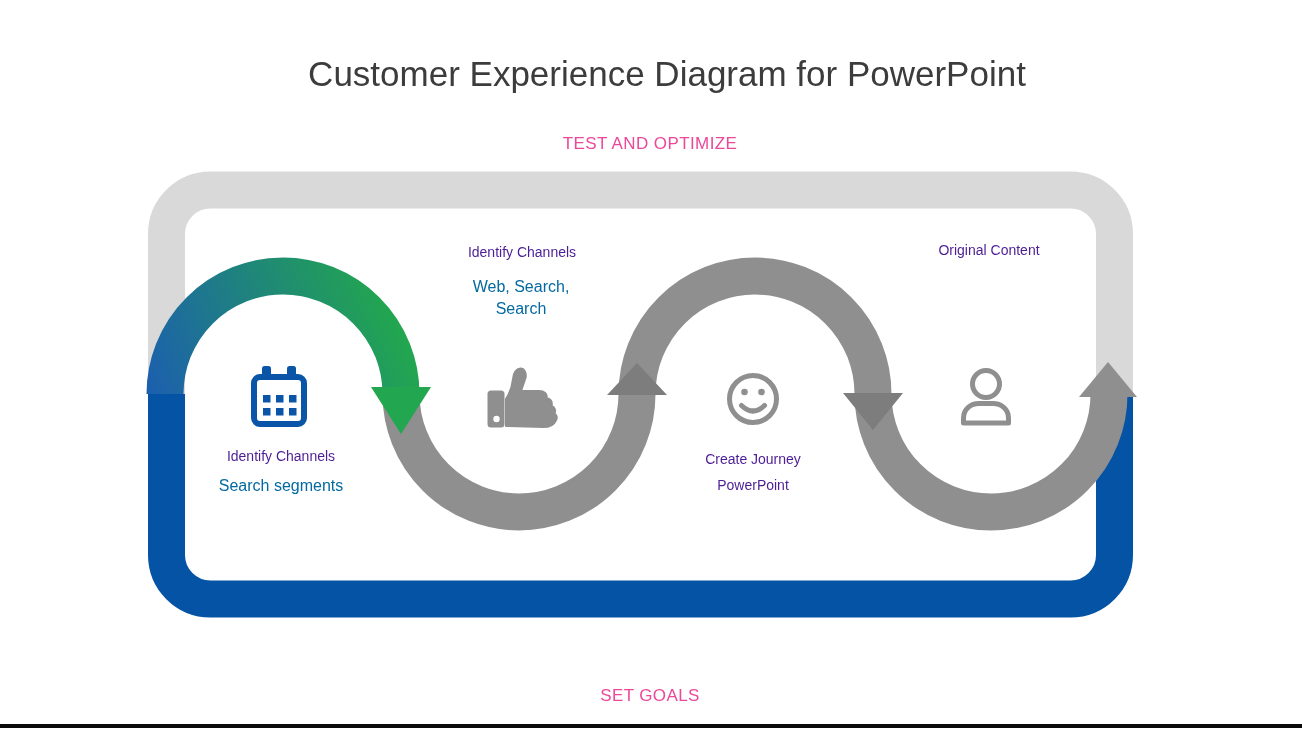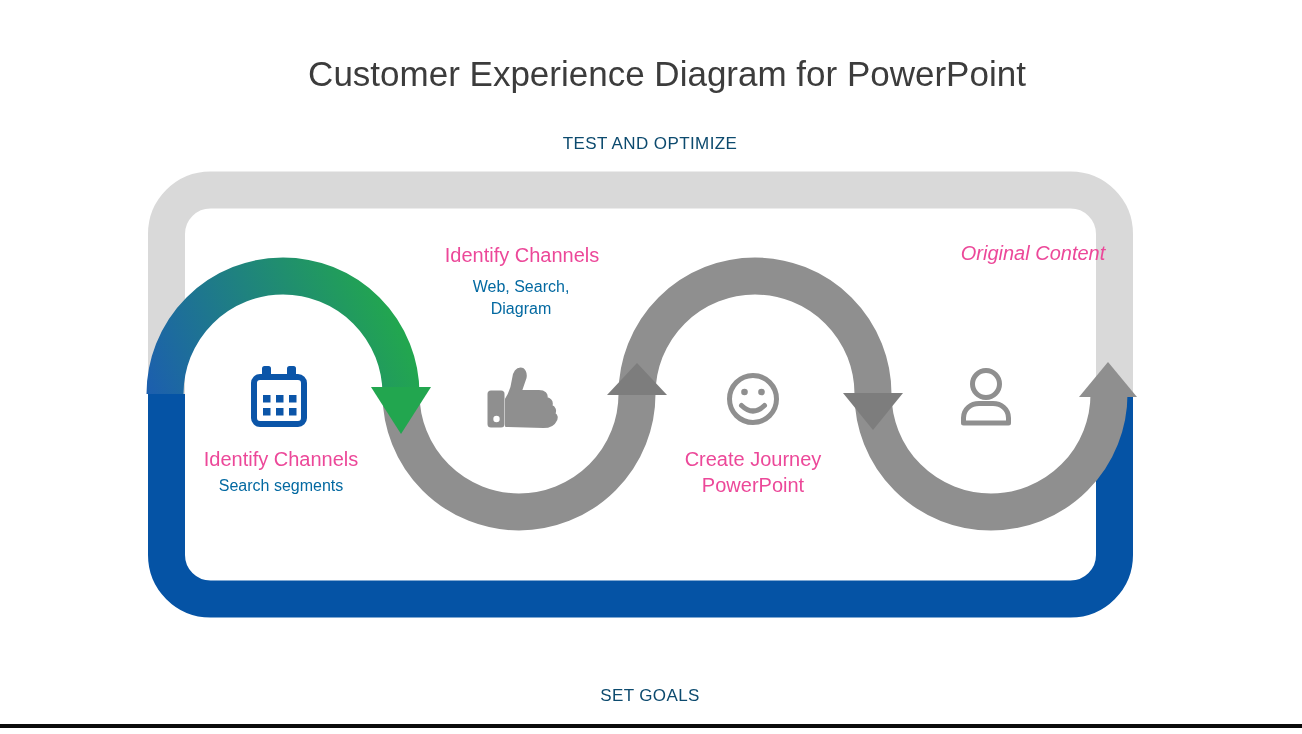--- a/index.html
+++ b/index.html
@@ -4,22 +4,22 @@
 <style>
   html,body { margin:0; padding:0; }
   body {
     width:1302px; height:734px;
     background:#ffffff;
     font-family:"Liberation Sans", sans-serif;
     position:relative; overflow:hidden;
   }
   .abs { position:absolute; transform:translateX(-50%); text-align:center; white-space:nowrap; }
   .title { font-size:35px; font-weight:400; color:#3c3c3c; }
-  .zone  { font-size:17px; color:#0c4a6e; letter-spacing:0.4px; }
-  .step-label { font-size:20px; color:#ec4899; }
+  .zone  { font-size:17px; color:#ec4899; letter-spacing:0.4px; }
+  .step-label { font-size:14px; color:#4c1d95; }
   .step-label .line { display:block; line-height:26px; }
   .step-sub { font-size:16px; color:#0369a1; }
   .step-sub .line { display:block; line-height:22px; }
   .diagram-svg { position:absolute; left:0; top:0; }
   .bottom-line { position:absolute; left:0; top:724px; width:1302px; height:4px; background:#0a0a0a; }
 </style>
 </head>
 <body>
 
 <svg class="diagram-svg" width="1302" height="734" viewBox="0 0 1302 734">
@@ -85,25 +85,25 @@
 <h1 class="abs title" style="left:651px; top:38px; margin:16px;">Customer Experience Diagram for PowerPoint</h1>
 
 <div class="abs zone" style="left:650px; top:134px;">TEST AND OPTIMIZE</div>
 
 <div class="abs step-label" style="left:281px; top:448px;">Identify Channels</div>
 <div class="abs step-sub" style="left:281px; top:477px;">Search segments</div>
 
 <div class="abs step-label" style="left:522px; top:244px;">Identify Channels</div>
 <div class="abs step-sub" style="left:521px; top:276px;">
   <span class="line">Web, Search,</span>
-  <span class="line">Diagram</span>
+  <span class="line">Search</span>
 </div>
 
 <div class="abs step-label" style="left:753px; top:446px;">
   <span class="line">Create Journey</span>
   <span class="line">PowerPoint</span>
 </div>
 
-<div class="abs step-label" style="left:1033px; top:242px;font-style:italic;">Original Content</div>
+<div class="abs step-label" style="left:989px; top:242px;">Original Content</div>
 
 <div class="abs zone" style="left:650px; top:663px;margin-top:23px;">SET GOALS</div>
 
 <div class="bottom-line"></div>
 
 </body></html>

